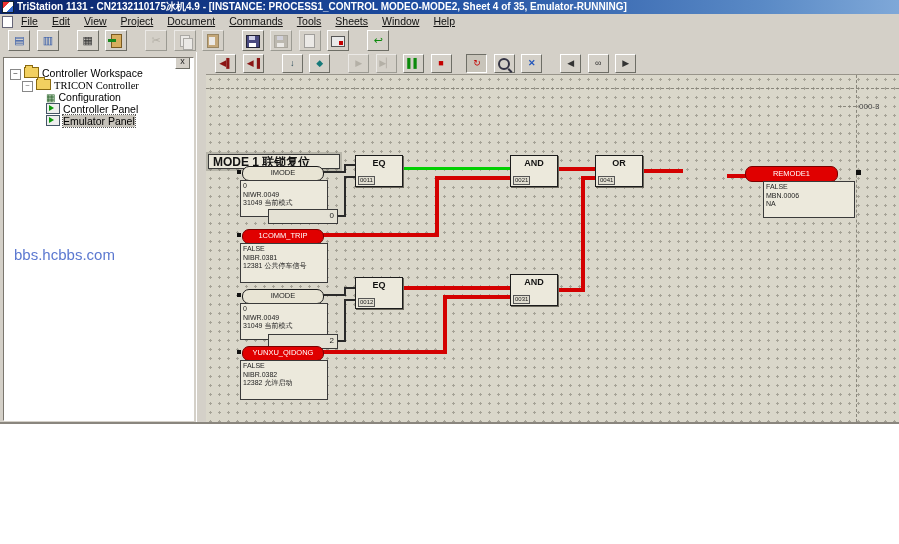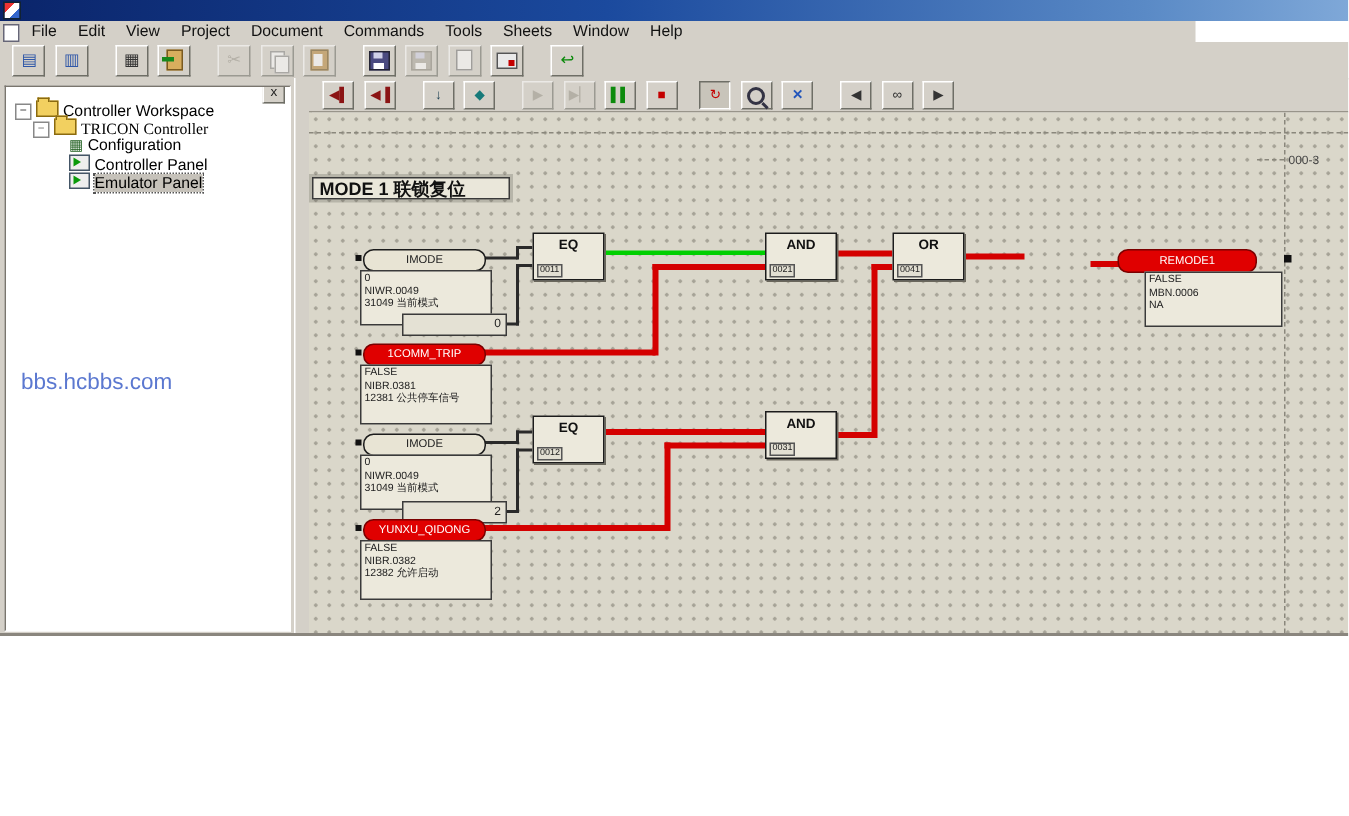--- a/index.html
+++ b/index.html
@@ -2,21 +2,21 @@
 <html><head>
 <meta charset="utf-8">
 <style>
   html,body{margin:0;padding:0;background:#fff;}
   #app{position:relative;width:899px;height:544px;font-family:"Liberation Sans",sans-serif;overflow:hidden;background:#fff;}
   
   .titlebar{position:absolute;left:0;top:0;width:899px;height:14px;background:linear-gradient(90deg,#0a246a 0%,#1b4a9e 45%,#5a8ac6 85%,#7fa8d8 100%);color:#fff;font-size:10px;font-weight:bold;line-height:14px;white-space:nowrap;overflow:hidden;}
   .appicon{position:absolute;left:2px;top:1px;width:12px;height:12px;background:linear-gradient(135deg,#e33 0 33%,#fff 33% 66%,#36c 66%);border:1px solid #123;box-sizing:border-box;}
   .titletext{position:absolute;left:17px;top:0;}
   
-  .menubar{position:absolute;left:0;top:14px;width:797px;height:14px;background:#d4d0c8;border-bottom:1px solid #b8b4ac;font-size:10.5px;line-height:14px;color:#111;}
+  .menubar{position:absolute;left:0;top:14px;width:899px;height:14px;background:#d4d0c8;border-bottom:1px solid #b8b4ac;font-size:10.5px;line-height:14px;color:#111;text-decoration:underline;}
   .mdiicon{position:absolute;left:2px;top:2px;width:9px;height:10px;background:#fff;border:1px solid #667;}
   .menubar ul{list-style:none;margin:0 0 0 14px;padding:0;display:flex;}
   .menubar li{padding:0 7px;cursor:default;}
   
   .toolbar{position:absolute;left:0;top:28px;width:899px;height:24px;background:#d4d0c8;border-bottom:1px solid #a8a49c;}
   .btn{display:inline-block;width:20px;height:19px;margin:2px 1px 0 1px;background:#d4d0c8;border:1px solid;border-color:#fff #6e6e66 #6e6e66 #fff;text-align:center;vertical-align:top;font-size:11px;line-height:18px;position:relative;}
   .btn.pressed{border-color:#6e6e66 #fff #fff #6e6e66;background:#c8c4ba;}
   .sep{display:inline-block;width:7px;height:19px;vertical-align:top;}
   .c-blue{color:#2f57a8}.c-dark{color:#333}.c-grey{color:#9a968c}.c-green{color:#0c8a0c}.c-red{color:#c40000}.c-teal{color:#167a7a}.c-dkred{color:#8b1414}.c-nav{color:#245}.c-bluex{color:#2255bb;font-weight:bold}
   .dis{opacity:.55;}
@@ -52,21 +52,21 @@
   .splitter{position:absolute;left:196px;top:52px;width:10px;height:371px;background:#d4d0c8;border-left:1px solid #fff;border-right:1px solid #a8a49c;}
   .emubar{position:absolute;left:206px;top:52px;width:693px;height:22px;background:#d4d0c8;border-bottom:1px solid #98948a;}
   .emubar .btn{width:19px;height:17px;font-size:9px;line-height:16px;}
   
   .canvas{position:absolute;left:206px;top:75px;width:693px;height:347px;background-color:#dad7ca;background-image:radial-gradient(#a5a296 1px,transparent 1.2px);background-size:9px 9px;overflow:hidden;}
   .appbottom{position:absolute;left:0;top:422px;width:899px;height:2px;background:#8a867e;}
   .abs{position:absolute;box-sizing:border-box;}
   .dashH{border-top:1px dashed #8a877c;height:0;}
   .dashV{border-left:1px dashed #8a877c;width:0;}
   .zone{font-size:8px;color:#444;}
-  .caption{background:#eae7da;border:1px solid #3a3a3a;box-shadow:0 0 0 2px rgba(80,80,70,.25);font-size:12px;font-weight:bold;color:#111;line-height:15px;padding:0 4px;white-space:nowrap;}
+  .caption{background:#eae7da;border:1px solid #3a3a3a;box-shadow:0 0 0 2px rgba(80,80,70,.25);font-size:12px;font-weight:bold;color:#111;line-height:15px;padding:0 4px;white-space:nowrap;margin-top:36px;}
   .wire{position:absolute;}
   .wk{background:#2a2a2a;}
   .wg{background:#00cf00;}
   .wr{background:#d40000;}
   .block{position:absolute;background:#ece9dc;border:1px solid #1c1c1c;box-shadow:1px 1px 0 #6a675c;}
   .blabel{position:absolute;top:2px;left:0;right:0;text-align:center;font-size:9px;font-weight:bold;color:#111;}
   .bnum{position:absolute;left:2px;bottom:1px;font-size:6px;line-height:7px;color:#222;border:1px solid #555;background:#e2dfd2;padding:0 1px;}
   .pill{position:absolute;height:13px;border:1px solid #1c1c1c;border-radius:7px;font-size:7.5px;font-weight:normal;text-align:center;line-height:12px;background:#e8e4d4;color:#222;overflow:hidden;}
   .pill.red{background:#e00000;border-color:#7a0000;color:#fff;}
   .tagbox{position:absolute;background:#ece9dc;border:1px solid #3a3a3a;font-size:7px;line-height:8.5px;color:#222;padding:1px 2px;overflow:hidden;white-space:nowrap;}
@@ -80,20 +80,21 @@
   .wm-forum{position:absolute;left:6px;top:262px;font-size:27px;font-weight:bold;letter-spacing:1px;color:rgba(92,120,210,.8);z-index:6;}
   .wm-footer{position:absolute;right:8px;top:515px;font-size:17px;font-weight:bold;color:#ccd838;text-shadow:1px 1px 0 #5a6614,-1px 0 0 #5a6614;}
 </style>
 </head>
 <body>
 
 <div id="app">
 
   <div class="titlebar">
     <span class="appicon"></span>
+    <span class="titletext">TriStation 1131 - CN2132110175冰机4.9 - [INSTANCE: PROCESS1_CONTROL MODEO-MODE2, Sheet 4 of 35, Emulator-RUNNING]</span>
   </div>
 
   <div class="menubar">
     <span class="mdiicon"></span>
     <ul>
       <li>File</li>
       <li>Edit</li>
       <li>View</li>
       <li>Project</li>
       <li>Document</li>

